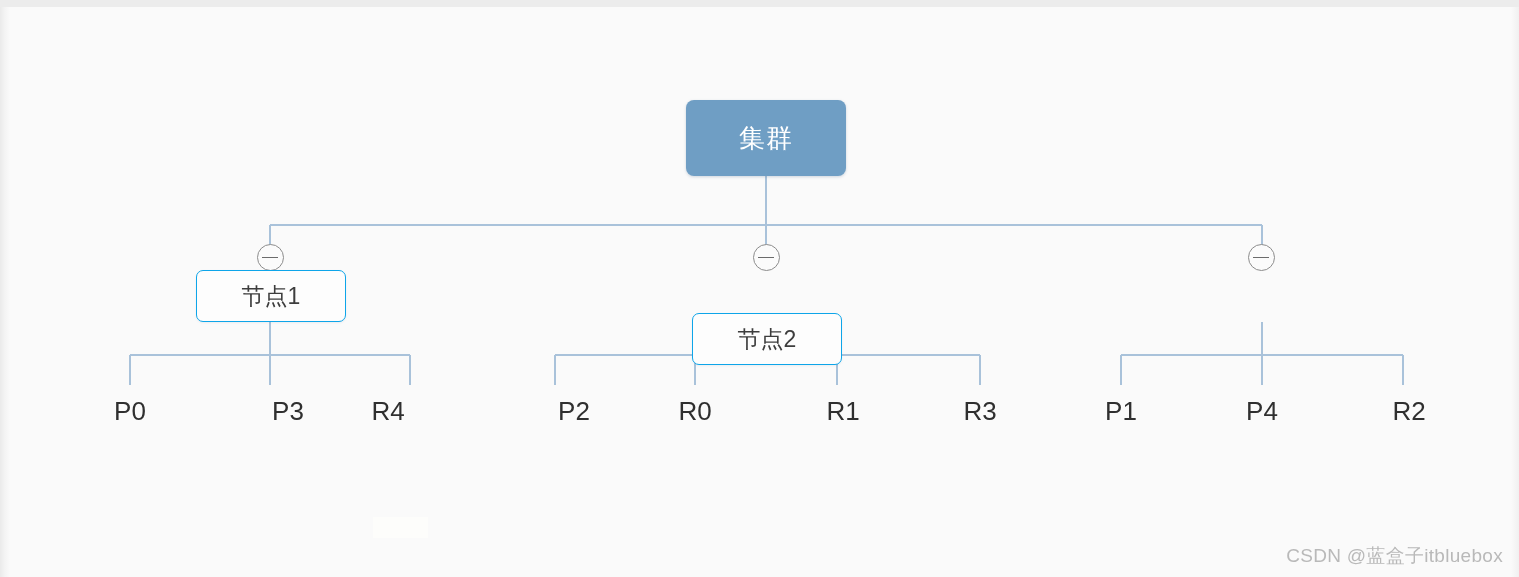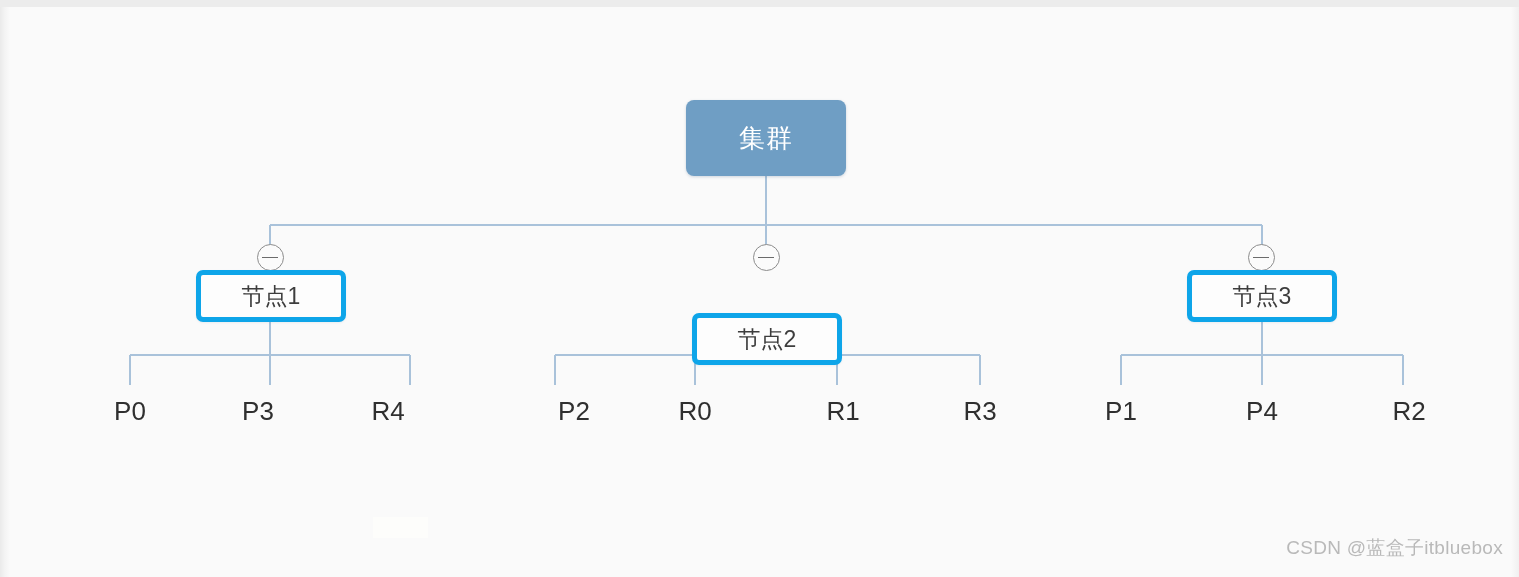--- a/index.html
+++ b/index.html
@@ -71,21 +71,21 @@
     line-height: 1;
   }
 
   
   .host-node {
     position: absolute;
     top: 270px;
     width: 150px;
     height: 52px;
     background: #fdfdfd;
-    border: 5px solid #0ea5e9;
+    border: 1px solid #0ea5e9;
     border-radius: 7px;
     display: flex;
     align-items: center;
     justify-content: center;
     box-sizing: border-box;
     box-shadow: 0 1px 2px rgba(120,145,170,0.12);
   }
   .host-node .label {
     color: #3d3d3d;
     font-size: 23px;
@@ -138,21 +138,21 @@
     top: 517px;
     width: 55px;
     height: 21px;
     background: #fdfdfb;
   }
 
   
   .watermark {
     position: absolute;
     right: 16px;
-    bottom: 16px;
+    bottom: 8px;
     font-size: 19px;
     color: #b9b9b9;
     letter-spacing: 0.3px;
     white-space: nowrap;
   }
   .watermark .wm-link {
     color: #b9b9b9;
     text-decoration: none;
   }
 </style>
@@ -204,26 +204,23 @@
   <div class="collapse-toggle t1"></div>
   <div class="collapse-toggle t2"></div>
   <div class="collapse-toggle t3"></div>
 
   <div class="host-node n1">
     <span class="label">节点1</span>
   </div>
   <div class="host-node n2">
     <span class="label">节点2</span>
   </div>
-  <div class="host-node n3">
-    <span class="label">节点3</span>
-  </div>
 
   <div class="leaf-label" style="left:130px">P0</div>
-  <div class="leaf-label" style="left:258px">P3</div>
+  <div class="leaf-label" style="left:288px">P3</div>
   <div class="leaf-label" style="left:388px">R4</div>
 
   <div class="leaf-label" style="left:574px">P2</div>
   <div class="leaf-label" style="left:695px">R0</div>
   <div class="leaf-label" style="left:843px">R1</div>
   <div class="leaf-label" style="left:980px">R3</div>
 
   <div class="leaf-label" style="left:1121px">P1</div>
   <div class="leaf-label" style="left:1262px">P4</div>
   <div class="leaf-label" style="left:1409px">R2</div>

